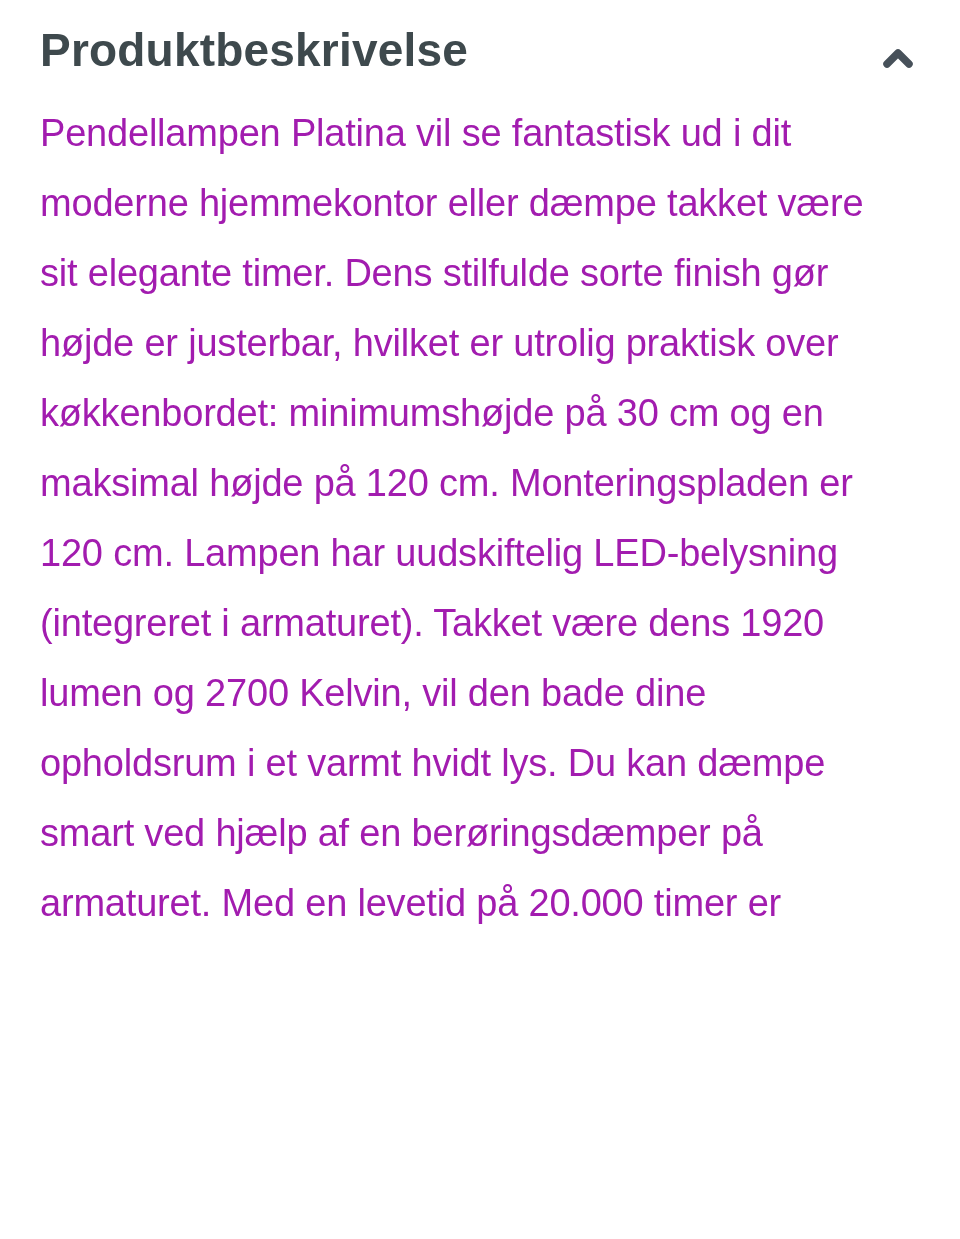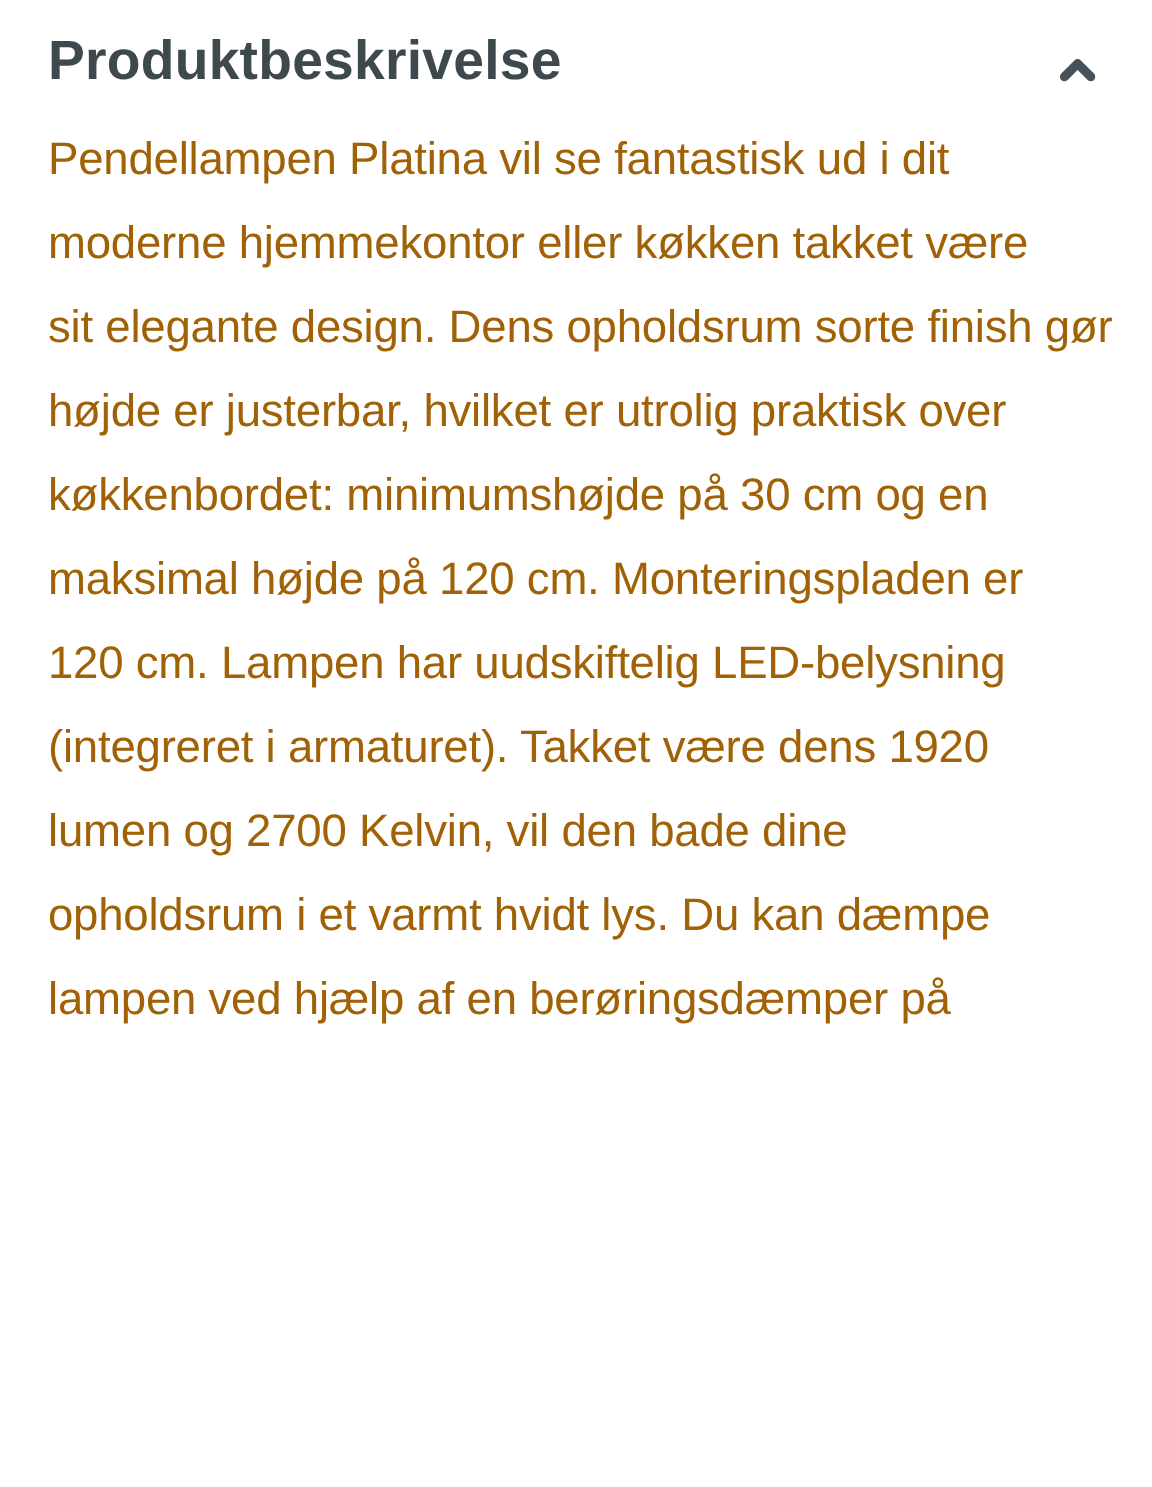--- a/index.html
+++ b/index.html
@@ -44,44 +44,45 @@
   }
   .description {
     margin-top: 25px;
   }
   .description .line {
     height: 70px;
     line-height: 70px;
     font-size: 38px;
     letter-spacing: -0.2px;
     white-space: nowrap;
-    color: #a16207;
+    color: #a21caf;
   }
 </style>
 </head>
 <body>
 
 <div class="section">
 
   <div class="accordion-header">
     <h2 class="accordion-title">Produktbeskrivelse</h2>
     <span class="chevron-wrap">
       <svg width="32" height="24" viewBox="0 0 32 24" aria-hidden="true">
         <polyline points="5,17 16,6 27,17" fill="none" stroke-width="7.5" stroke-linecap="round" stroke-linejoin="round" stroke="#47515A"></polyline>
       </svg>
     </span>
   </div>
 
   <div class="description">
     <div class="line">Pendellampen Platina vil se fantastisk ud i dit</div>
-    <div class="line">moderne hjemmekontor eller køkken takket være</div>
-    <div class="line">sit elegante design. Dens opholdsrum sorte finish gør</div>
+    <div class="line">moderne hjemmekontor eller dæmpe takket være</div>
+    <div class="line">sit elegante timer. Dens stilfulde sorte finish gør</div>
     <div class="line">højde er justerbar, hvilket er utrolig praktisk over</div>
     <div class="line">køkkenbordet: minimumshøjde på 30 cm og en</div>
     <div class="line">maksimal højde på 120 cm. Monteringspladen er</div>
     <div class="line">120 cm. Lampen har uudskiftelig LED-belysning</div>
     <div class="line">(integreret i armaturet). Takket være dens 1920</div>
     <div class="line">lumen og 2700 Kelvin, vil den bade dine</div>
     <div class="line">opholdsrum i et varmt hvidt lys. Du kan dæmpe</div>
-    <div class="line">lampen ved hjælp af en berøringsdæmper på</div>
+    <div class="line">smart ved hjælp af en berøringsdæmper på</div>
+    <div class="line">armaturet. Med en levetid på 20.000 timer er</div>
   </div>
 
 </div>
 
 </body></html>

